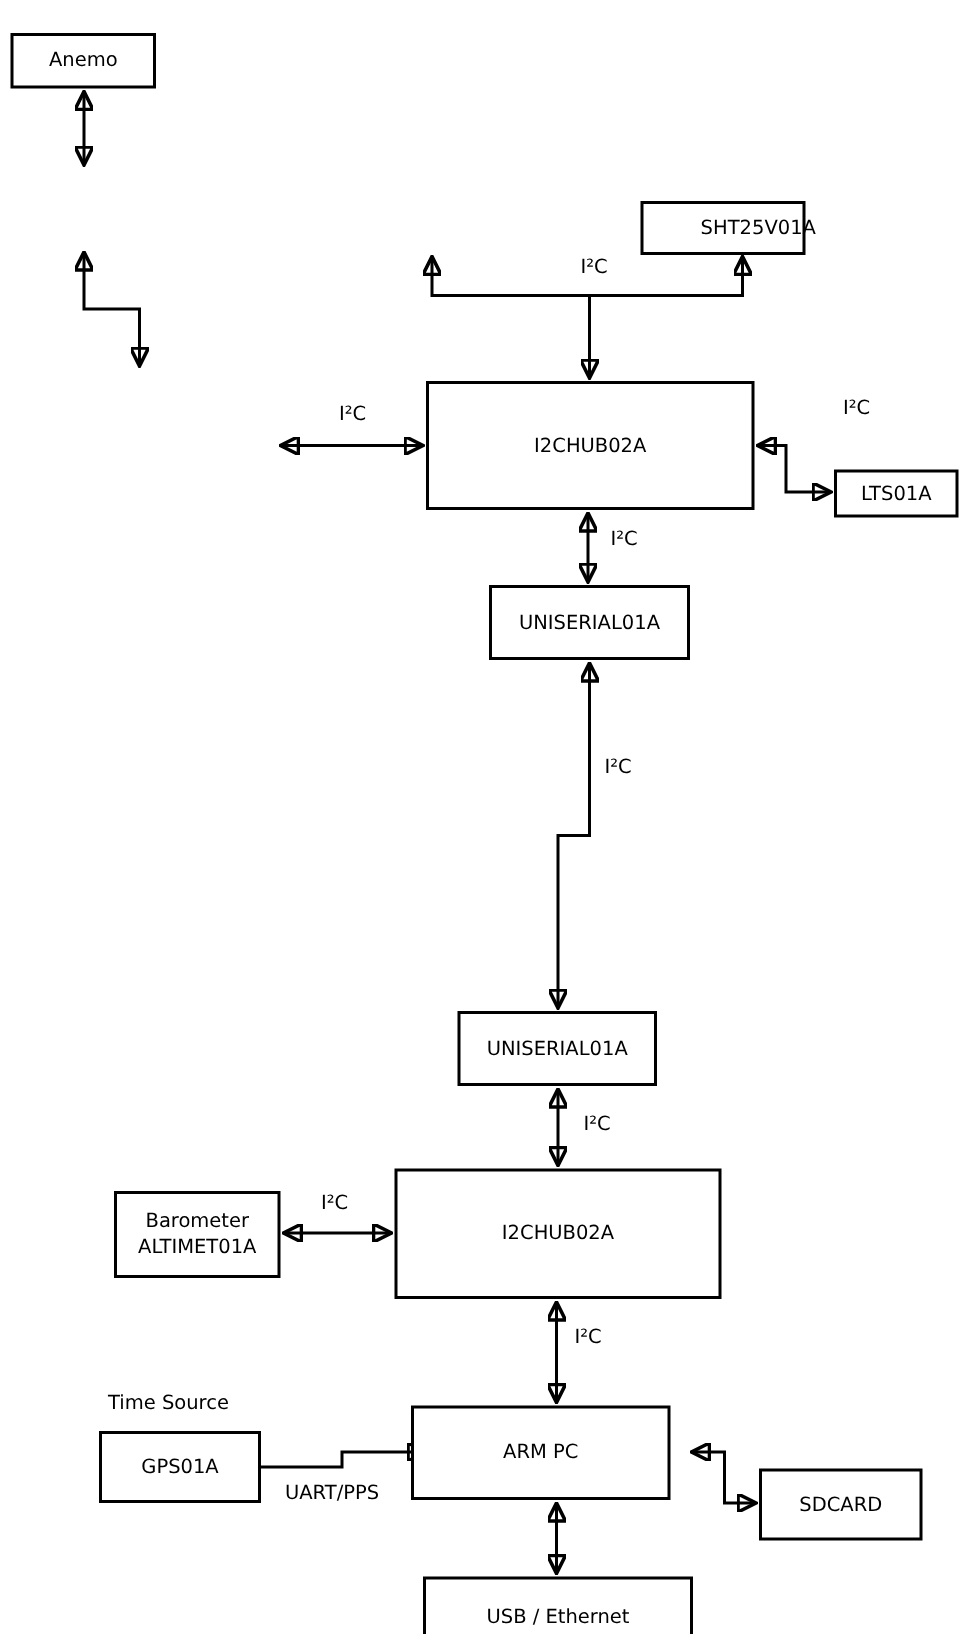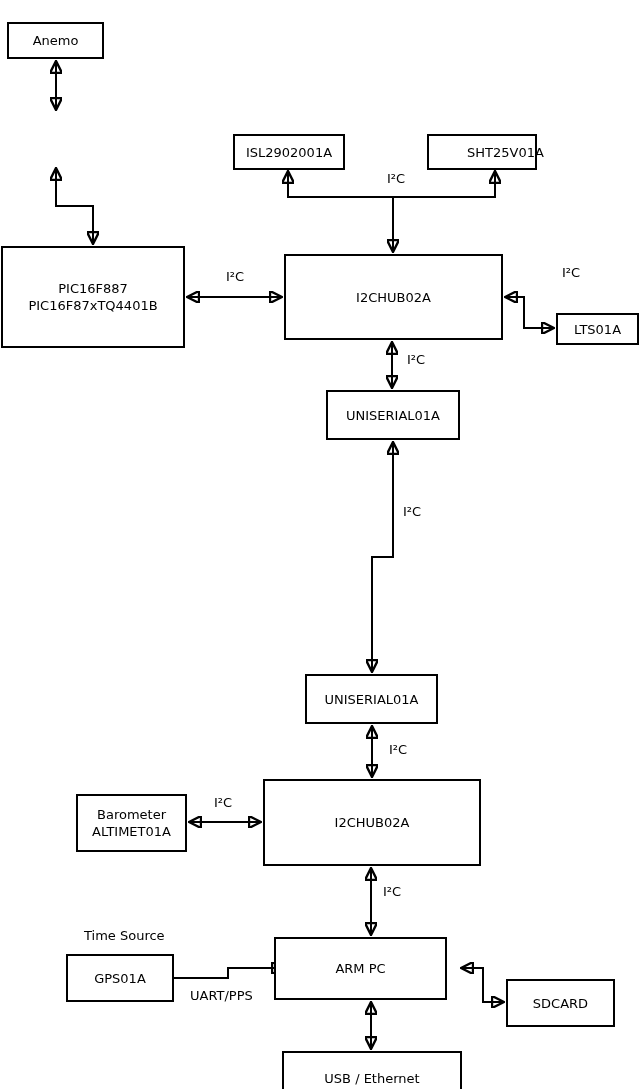--- a/index.html
+++ b/index.html
@@ -69,24 +69,21 @@
     <path d="M 189 803 H 261" marker-start="url(#as)" marker-end="url(#ae)"></path>
     <path d="M 371 849 V 916" marker-start="url(#as)" marker-end="url(#ae)"></path>
     <path d="M 174 959 H 228 V 949 H 284" marker-end="url(#ae)"></path>
     <path d="M 461 949 H 483 V 983 H 504" marker-start="url(#as)" marker-end="url(#ae)"></path>
     <path d="M 371 983 V 1030" marker-start="url(#as)" marker-end="url(#ae)"></path>
   </svg>
 
   <div class="box" style="left:7px;top:3px;width:97px;height:37px;">Anemo</div>
 
 
-  <div class="box" style="left:1px;top:227px;width:184px;height:102px;">PIC16F887
-PIC16F87xTQ4401B</div>
 
-  <div class="box" style="left:233px;top:115px;width:112px;height:36px;">ISL2902001A</div>
 
   <div class="box" style="left:427px;top:115px;width:110px;height:36px;padding-left:47px;">SHT25V01A</div>
 
   <div class="box" style="left:284px;top:235px;width:219px;height:86px;">I2CHUB02A</div>
 
   <div class="box" style="left:556px;top:294px;width:83px;height:32px;">LTS01A</div>
 
   <div class="box" style="left:326px;top:371px;width:134px;height:50px;">UNISERIAL01A</div>
 
   <div class="box" style="left:305px;top:655px;width:133px;height:50px;">UNISERIAL01A</div>
@@ -113,17 +110,17 @@
   <div class="lbl" style="left:407px;top:333px;">I²C</div>
 
   <div class="lbl" style="left:403px;top:485px;">I²C</div>
 
   <div class="lbl" style="left:389px;top:723px;">I²C</div>
 
   <div class="lbl" style="left:214px;top:776px;">I²C</div>
 
   <div class="lbl" style="left:383px;top:865px;">I²C</div>
 
-  <div class="lbl" style="left:84px;top:909px;">Time Source</div>
+  <div class="lbl" style="left:72px;top:909px;">Time Source</div>
 
   <div class="lbl" style="left:190px;top:969px;">UART/PPS</div>
 
 </div>
 
 </body></html>

